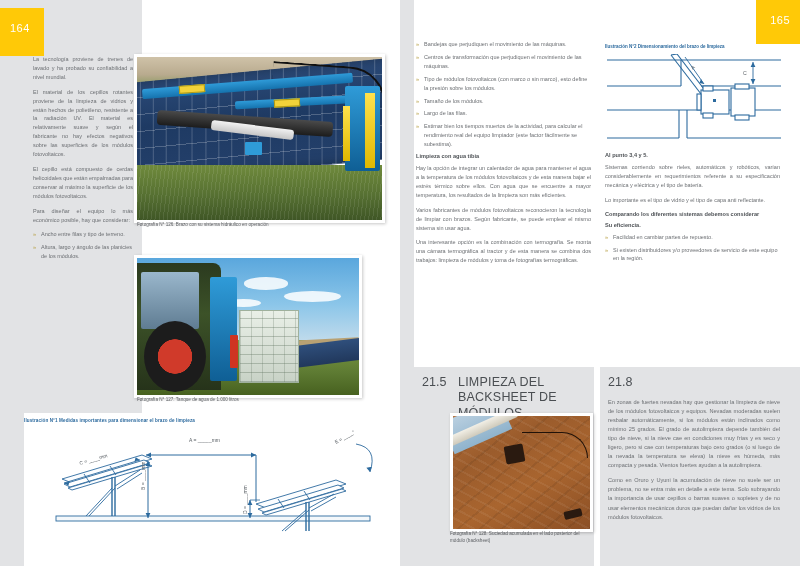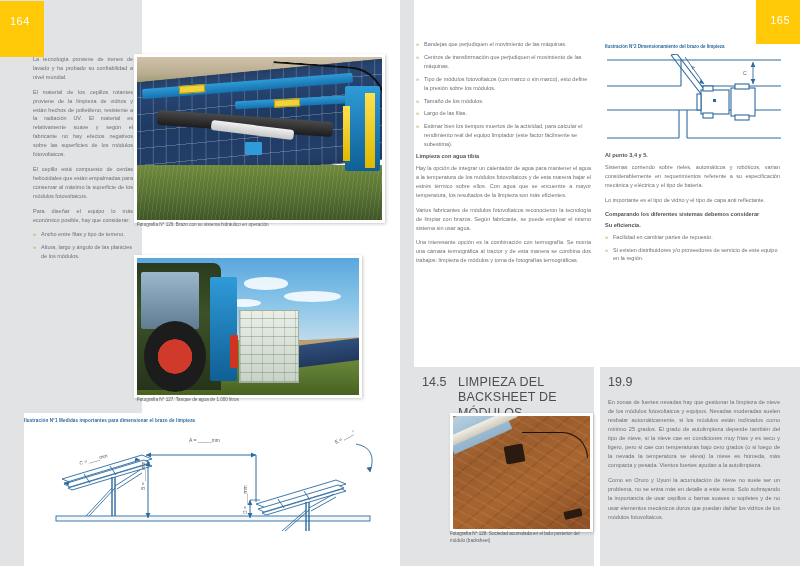--- a/index.html
+++ b/index.html
@@ -26,22 +26,22 @@
     position: absolute; left: 0; top: 0;
     width: 24px; height: 566px;
     background: #e2e3e5;
   }
   .left-gray-col {
     position: absolute; left: 24px; top: 0;
     width: 118px; height: 413px;
     background: #e2e3e5;
   }
   .page-tab-left {
-    position: absolute; left: 0; top: 1px;
-    width: 44px; height: 56px;
+    position: absolute; left: 0; top: 8px;
+    width: 44px; height: 48px;
     background: #ffc907;
     z-index: 5;
   }
   .page-tab-left .pnum {
     position: absolute; left: 10px; top: 14px;
     font-size: 11px; color: #ffffff; letter-spacing: .5px;
   }
   .page-tab-right {
     position: absolute; right: 0; top: 0;
     width: 44px; height: 44px;
@@ -504,36 +504,36 @@
       <p class="body-text">Lo importante es el tipo de vidrio y el tipo de capa anti reflectante.</p>
       <div class="subhead">Comparando los diferentes sistemas debemos considerar</div>
       <div class="subhead">Su eficiencia.</div>
       <ul class="bullets">
         <li><span class="bul">»</span><span>Facilidad en cambiar partes de repuesto.</span></li>
         <li><span class="bul">»</span><span>Si existen distribuidores y/o proveedores de servicio de este equipo en la región.</span></li>
       </ul>
     </div>
 
     <div class="sec-box" id="sec123box"></div>
-    <div class="sec-num" style="left:22px; top:375px;">14.5</div>
+    <div class="sec-num" style="left:22px; top:375px;">21.5</div>
     <div class="sec-title" style="left:58px; top:375px; width:130px;">LIMPIEZA DEL BACKSHEET DE MÓDULOS</div>
 
     <div class="photo-frame" id="photo128" style="left:50px; top:413px; width:137px; height:113px;">
       <div class="photo-inner">
         <div class="p128-bg"></div>
         <div class="p128-sky"></div>
         <div class="p128-frame"></div>
         <div class="p128-cable"></div>
         <div class="p128-jbox"></div>
         <div class="p128-jbox2"></div>
       </div>
     </div>
     <div class="caption" style="left:50px; top:531px; width:140px;">Fotografía N° 128. Suciedad acumulada en el lado posterior del módulo (backsheet)</div>
 
     <div class="sec-box" id="sec124box"></div>
-    <div class="sec-num" style="left:208px; top:375px;">19.9</div>
+    <div class="sec-num" style="left:208px; top:375px;">21.8</div>
     <div style="position:absolute; left:208px; top:398px; width:172px;">
       <p class="body-text">En zonas de fuertes nevadas hay que gestionar la limpieza de nieve de los módulos fotovoltaicos y equipos. Nevadas moderadas suelen resbalar automáticamente, si los módulos están inclinados como mínimo 25 grados. El grado de autolimpieza depende también del tipo de nieve, si la nieve cae en condiciones muy frías y es seco y ligero, pero si cae con temperaturas bajo cero grados (o si luego de la nevada la temperatura se eleva) la nieve es húmeda, más compacta y pesada. Vientos fuertes ayudan a la autolimpieza.</p>
       <p class="body-text">Como en Oruro y Uyuni la acumulación de nieve no suele ser un problema, no se entra más en detalle a este tema. Solo subrayando la importancia de usar cepillos o barras suaves o sopletes y de no usar elementos mecánicos duros que puedan dañar los vidrios de los módulos fotovoltaicos.</p>
     </div>
   </div>
 
 </div>
 
 </body></html>

